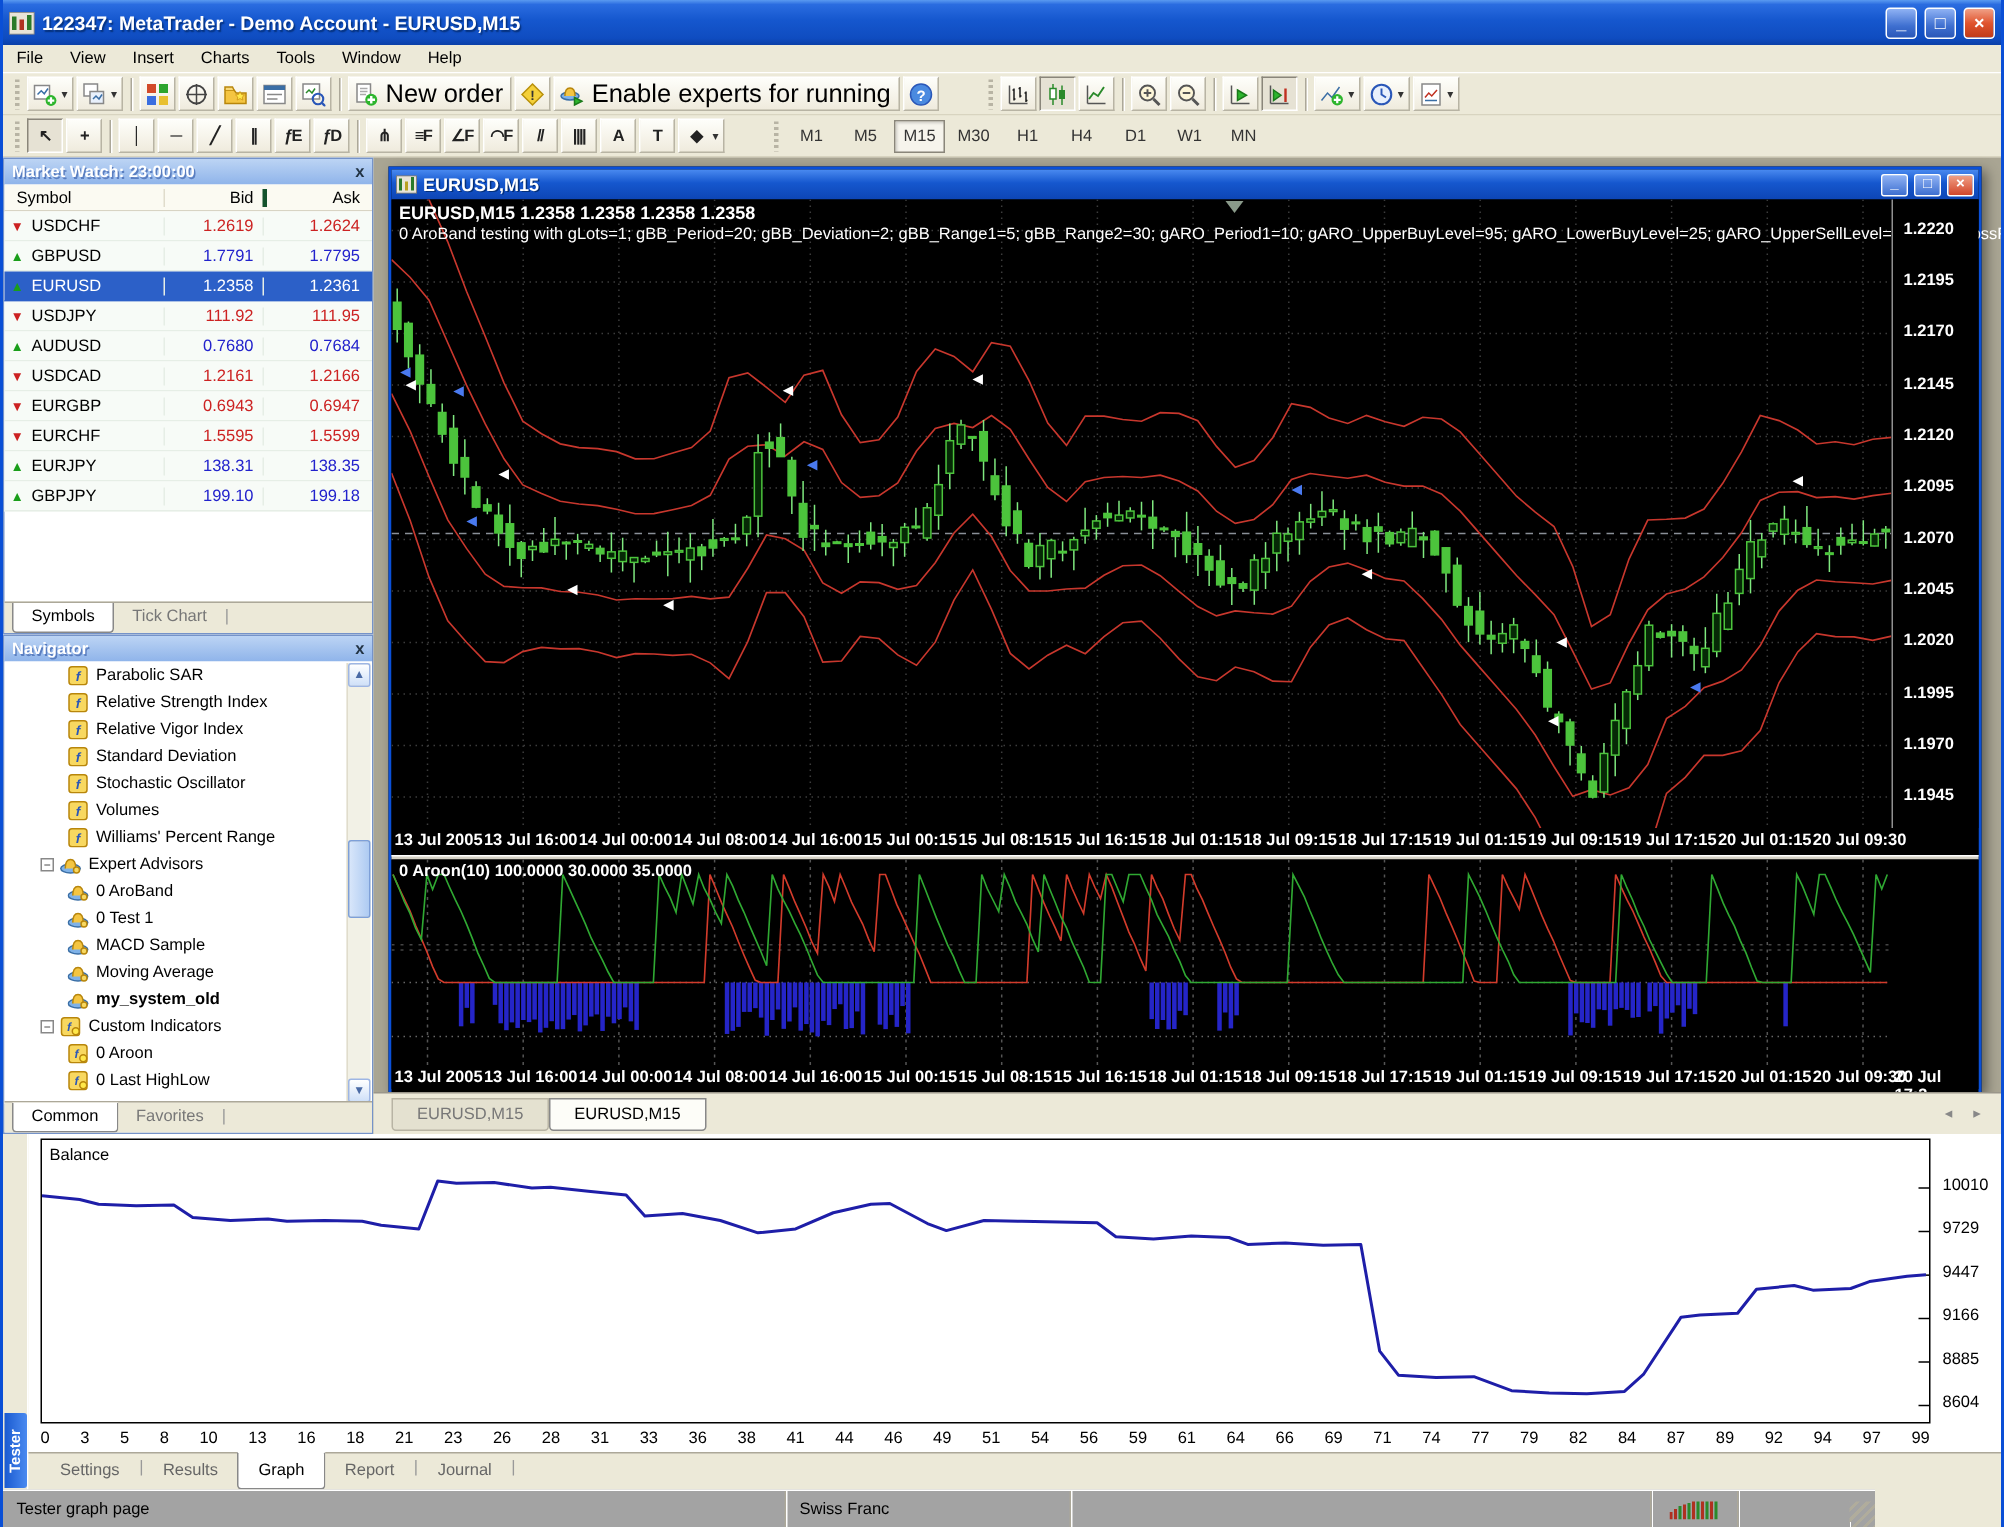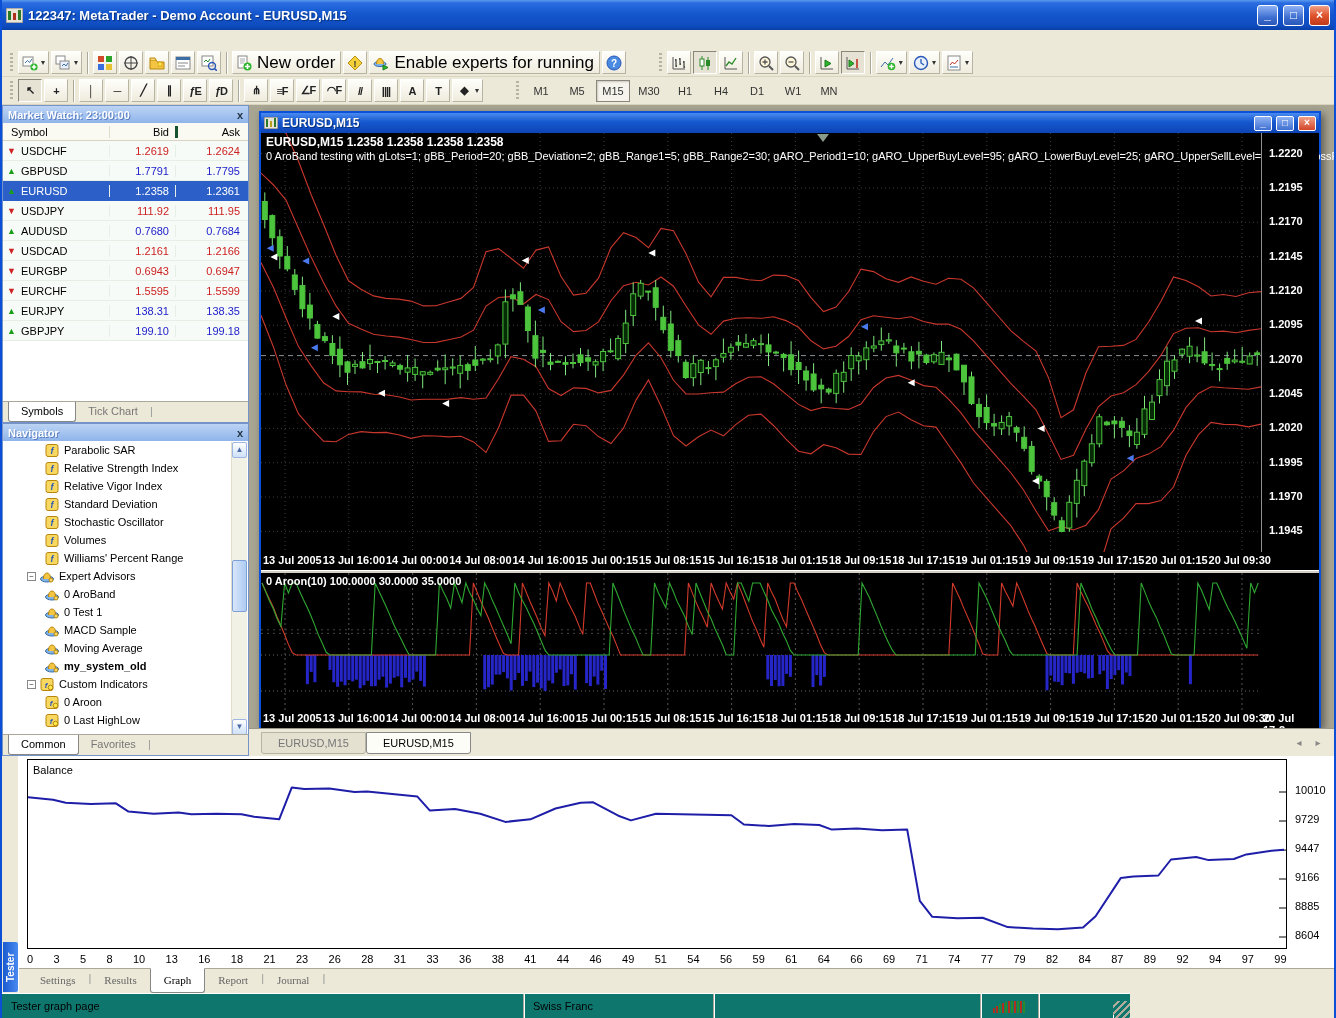--- a/index.html
+++ b/index.html
@@ -95,24 +95,24 @@
 .tester{position:absolute;left:0;top:756px;width:1332px;height:237px;background:#ECE9D8;}
 .tester-side{position:absolute;left:0;top:0;width:17px;height:237px;border-right:1px solid #fff;}
 .tester-tab{position:absolute;left:1px;top:186px;width:15px;height:50px;background:linear-gradient(90deg,#4A8AF0,#1A5AD0);color:#fff;font-weight:bold;font-size:10px;writing-mode:vertical-rl;transform:rotate(180deg);display:flex;align-items:center;justify-content:center;border-radius:2px 0 0 2px;cursor:default;}
 .tgraph{position:absolute;left:17px;top:0;width:1315px;height:212px;background:#fff;}
 .tplot{position:absolute;left:8px;top:3px;width:1260px;height:190px;border:1px solid #000;}
 #balance-svg{position:absolute;left:0;top:0;}
 .balance-lbl{position:absolute;left:14px;top:8px;font-size:11px;}
 .bal-y span{position:absolute;left:1276px;font-size:11px;}
 .bal-x{position:absolute;left:8px;top:197px;width:1260px;display:flex;justify-content:space-between;font-size:11px;}
 .tester-tabs{position:absolute;left:17px;top:212px;width:1315px;height:25px;border-top:1px solid #ACA899;background:#ECE9D8;display:flex;align-items:stretch;padding-left:8px;font-size:11px;}
-.ttab{padding:5px 13px 0;color:#666;cursor:default;font-family:Liberation Serif, serif;}
+.ttab{padding:5px 13px 0;color:#666;cursor:default;}
 .ttab.active{background:#fff;color:#000;border:1px solid #888;border-top:1px solid #fff;border-radius:0 0 3px 3px;margin-top:-1px;font-weight:normal;}
 
-.statusbar{position:absolute;left:0;top:993px;width:1128px;height:25px;background:#0f766e;border-top:1px solid #fff;display:flex;align-items:center;font-size:11px;}
+.statusbar{position:absolute;left:0;top:993px;width:1248px;height:25px;background:#a3a3a3;border-top:1px solid #fff;display:flex;align-items:center;font-size:11px;}
 .scell{height:100%;display:flex;align-items:center;padding:0 9px;border-right:1px solid #ACA899;box-shadow:1px 0 0 #fff;}
 .scell.c1{width:522px;}
 .scell.c2{width:190px;}
 .scell.fill{flex:1;padding:0;}
 .scell.hist{width:58px;justify-content:center;}
 .scell.kb{width:74px;justify-content:center;border-right:none;margin-top:36px;}
 .gripcorner{width:17px;height:17px;align-self:flex-end;background:repeating-linear-gradient(135deg,transparent 0 3px,#b0ac9c 3px 5px);}
 </style>
 </head>
 <body>
@@ -126,20 +126,29 @@
         <rect x="7" y="5" width="3" height="7" fill="#B03020"></rect>
         <rect x="12" y="2" width="3" height="10" fill="#2A7A2A"></rect>
       </svg>
     <span>122347: MetaTrader - Demo Account - EURUSD,M15</span>
     <span class="spacer"></span>
     <span class="wbtn">_</span>
     <span class="wbtn">□</span>
     <span class="wbtn close">×</span>
   </div>
 
+  <div class="menubar">
+    <span class="menuitem">File</span>
+    <span class="menuitem">View</span>
+    <span class="menuitem">Insert</span>
+    <span class="menuitem">Charts</span>
+    <span class="menuitem">Tools</span>
+    <span class="menuitem">Window</span>
+    <span class="menuitem">Help</span>
+  </div>
 
   <div class="toolbar t1" id="toolbar1">
       <div class="grip"></div>
       <div class="tbtn">
         <span class="icn">
           <svg viewBox="0 0 16 16">
             <rect x="1" y="2" width="10" height="9" fill="#fff" stroke="#888"></rect>
             <path d="M3 8l2.5-2.5 2 2L10 4" stroke="#3A6EA5" fill="none"></path>
             <circle cx="12" cy="12" r="3.6" fill="#2DB52D"></circle>
             <path d="M12 9.8v4.4M9.8 12h4.4" stroke="#fff" stroke-width="1.5"></path>

